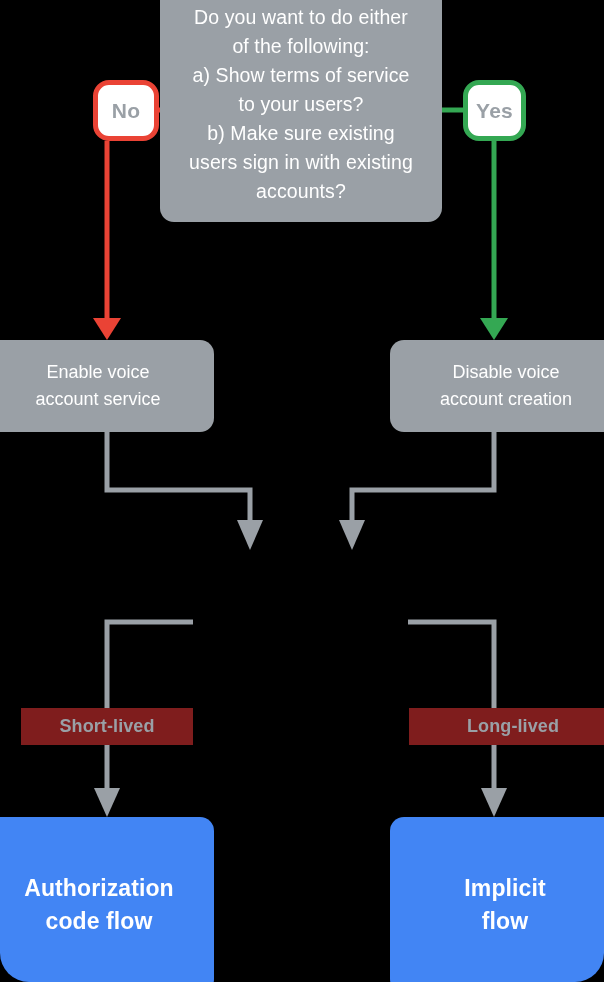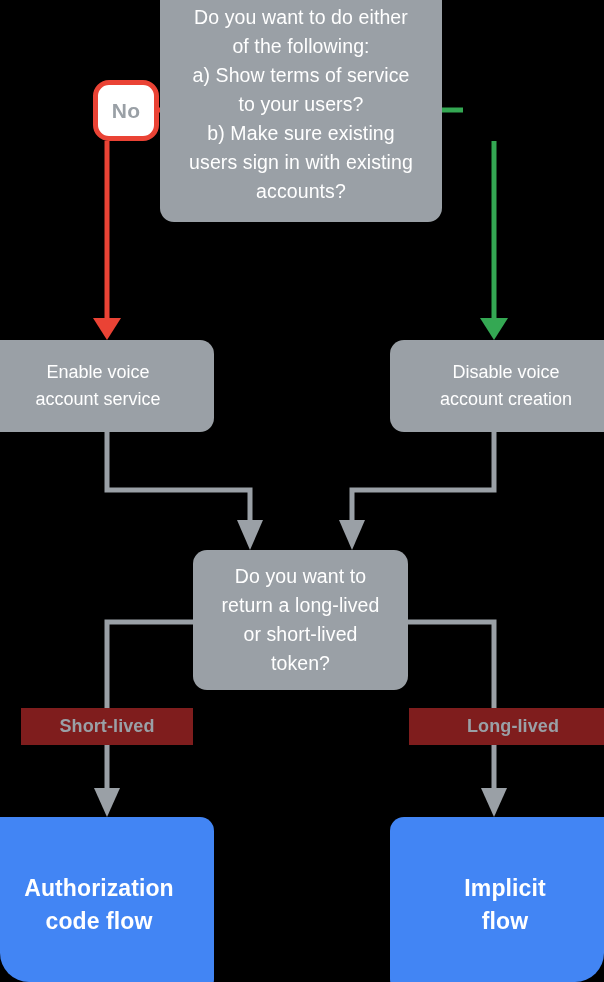--- a/index.html
+++ b/index.html
@@ -205,37 +205,34 @@
 to your users?
 b) Make sure existing
 users sign in with existing
 accounts?</div>
   </div>
 
   <div class="node badge" id="badge-no">
     <span>No</span>
   </div>
 
+  <div class="node badge" id="badge-yes">
+    <span>Yes</span>
+  </div>
 
   <div class="node proc-box" id="proc-enable">
     <div class="txt">Enable voice
 account service</div>
   </div>
 
   <div class="node proc-box" id="proc-disable">
     <div class="txt">Disable voice
 account creation</div>
   </div>
 
-  <div class="node gray-box" id="decision-token">
-    <div class="txt">Do you want to
-return a long-lived
-or short-lived
-token?</div>
-  </div>
 
   <div class="node edge-label" id="label-short">
     <span>Short-lived</span>
   </div>
 
   <div class="node edge-label" id="label-long">
     <span>Long-lived</span>
   </div>
 
   <div class="node blue-box" id="flow-auth">

